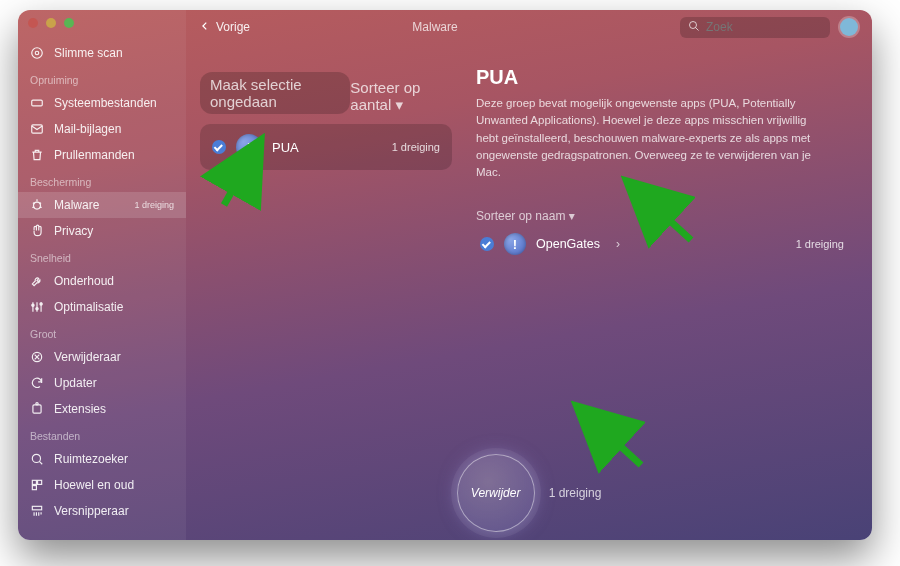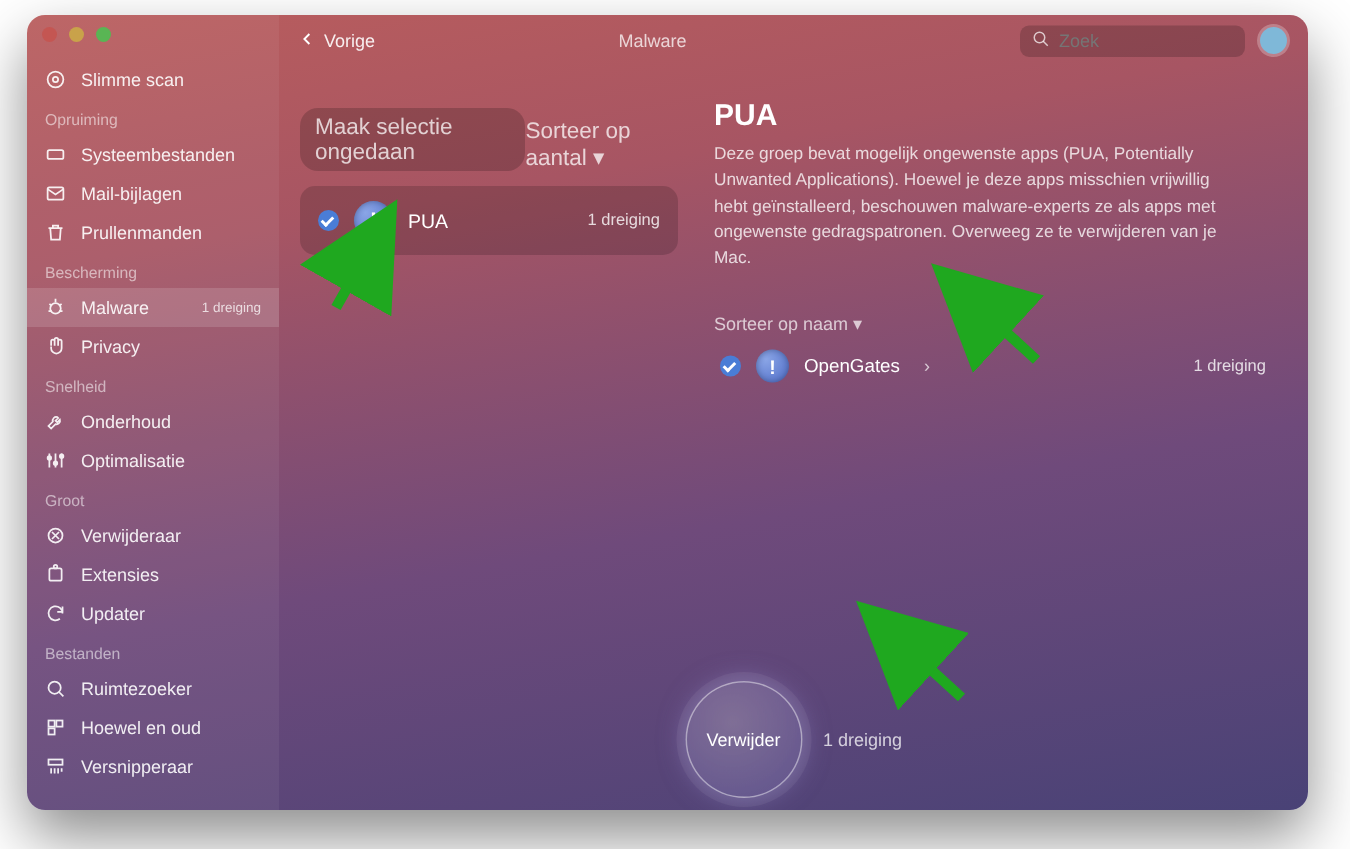--- a/index.html
+++ b/index.html
@@ -111,20 +111,21 @@
     pointer-events:none;
   }
   .big-btn {
     width:78px;height:78px;border-radius:50%;
     background: radial-gradient(circle at 40% 35%, rgba(255,255,255,.22), rgba(120,110,180,.35));
     border:1px solid rgba(255,255,255,.45);
     box-shadow: 0 0 0 6px rgba(255,255,255,.06), 0 0 18px rgba(160,150,220,.5);
     display:flex;align-items:center;justify-content:center;
     color:#fff; font-size:12px; font-weight:500; cursor:pointer;
     pointer-events:auto;
+    font-style:italic;
   }
   .action-sub { color:rgba(255,255,255,.75); font-size:12px; pointer-events:none;}
 
   
   .arrows { position:absolute; inset:0; pointer-events:none; }
 
 </style>
 </head>
 <body>
 
@@ -221,33 +222,33 @@
           <svg width="14" height="14" viewBox="0 0 24 24" fill="none" stroke="white" stroke-width="2">
             <circle cx="12" cy="12" r="8"></circle>
             <path d="M8 8l8 8M16 8l-8 8"></path>
           </svg>
         </span>
       <span>Verwijderaar</span>
     </div>
     <div class="sn-item">
       <span class="icon">
           <svg width="14" height="14" viewBox="0 0 24 24" fill="none" stroke="white" stroke-width="2">
+            <path d="M20 12a8 8 0 10-3 6M20 4v6h-6"></path>
+          </svg>
+        </span>
+      <span>Updater</span>
+    </div>
+    <div class="sn-item">
+      <span class="icon">
+          <svg width="14" height="14" viewBox="0 0 24 24" fill="none" stroke="white" stroke-width="2">
             <rect x="5" y="5" width="14" height="14" rx="2"></rect>
             <circle cx="12" cy="3" r="2"></circle>
           </svg>
         </span>
       <span>Extensies</span>
-    </div>
-    <div class="sn-item">
-      <span class="icon">
-          <svg width="14" height="14" viewBox="0 0 24 24" fill="none" stroke="white" stroke-width="2">
-            <path d="M20 12a8 8 0 10-3 6M20 4v6h-6"></path>
-          </svg>
-        </span>
-      <span>Updater</span>
     </div>
 
     <div class="sn-heading">Bestanden</div>
     <div class="sn-item">
       <span class="icon">
           <svg width="14" height="14" viewBox="0 0 24 24" fill="none" stroke="white" stroke-width="2">
             <circle cx="11" cy="11" r="7"></circle>
             <path d="M21 21l-5-5"></path>
           </svg>
         </span>

